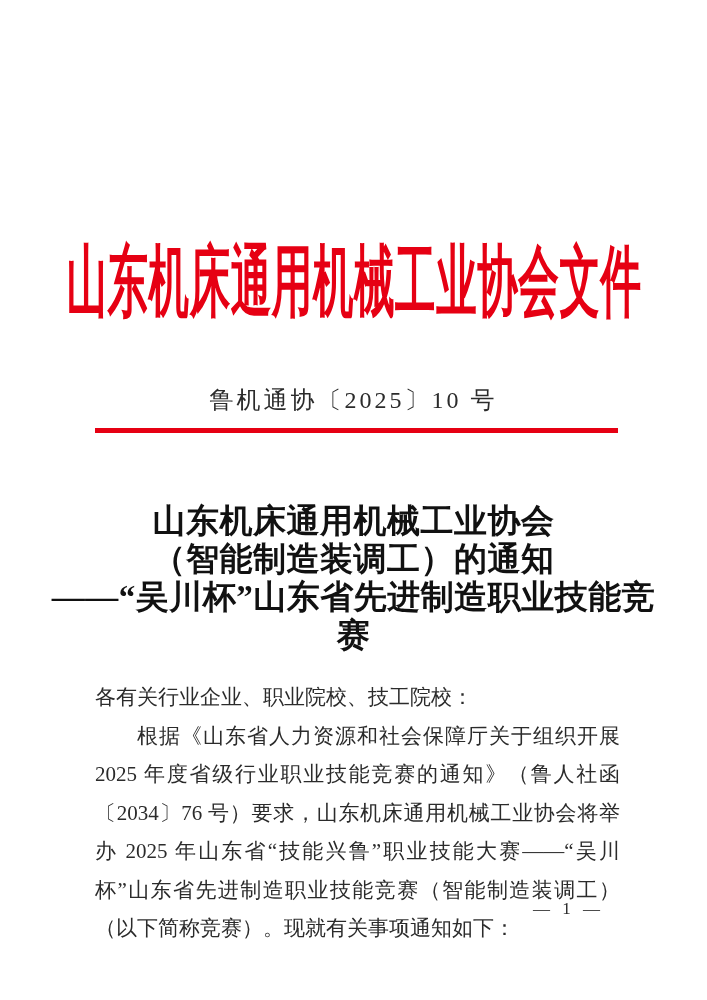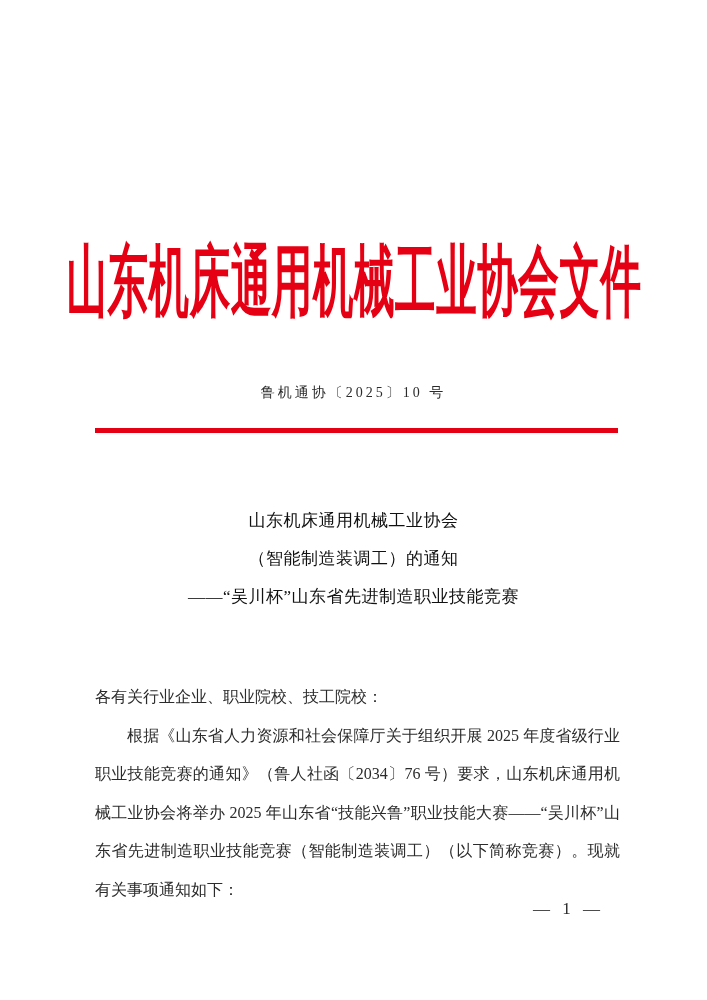--- a/index.html
+++ b/index.html
@@ -36,50 +36,50 @@
     font-weight: bold;
     color: var(--accent-red);
     letter-spacing: 1px;
   }
   .doc-number {
     position: absolute;
     top: 384px;
     left: 0;
     width: 707px;
     text-align: center;
-    font-size: 14px;
+    font-size: 24px;
     letter-spacing: 3px;
     color: var(--ink);
   }
   .red-rule {
     position: absolute;
     top: 428px;
     left: 95px;
     width: 523px;
     height: 5px;
     background: var(--accent-red);
   }
   .notice-title {
     position: absolute;
     top: 502px;
     left: 40px;
     width: 627px;
     text-align: center;
-    font-weight: normal;
+    font-weight: bold;
     color: var(--title-ink);
-    font-size: 17px;
+    font-size: 33px;
     line-height: 38px;
     letter-spacing: 0.5px;
   }
   .body-text {
     position: absolute;
     top: 678px;
     left: 95px;
     width: 525px;
-    font-size: 16px;
+    font-size: 21px;
     line-height: 38.5px;
     color: var(--ink);
     text-align: justify;
   }
   .body-text p { margin: 0; }
   .body-text .indent { text-indent: 2em; }
   .page-number {
     position: absolute;
     top: 899px;
     right: 103px;

